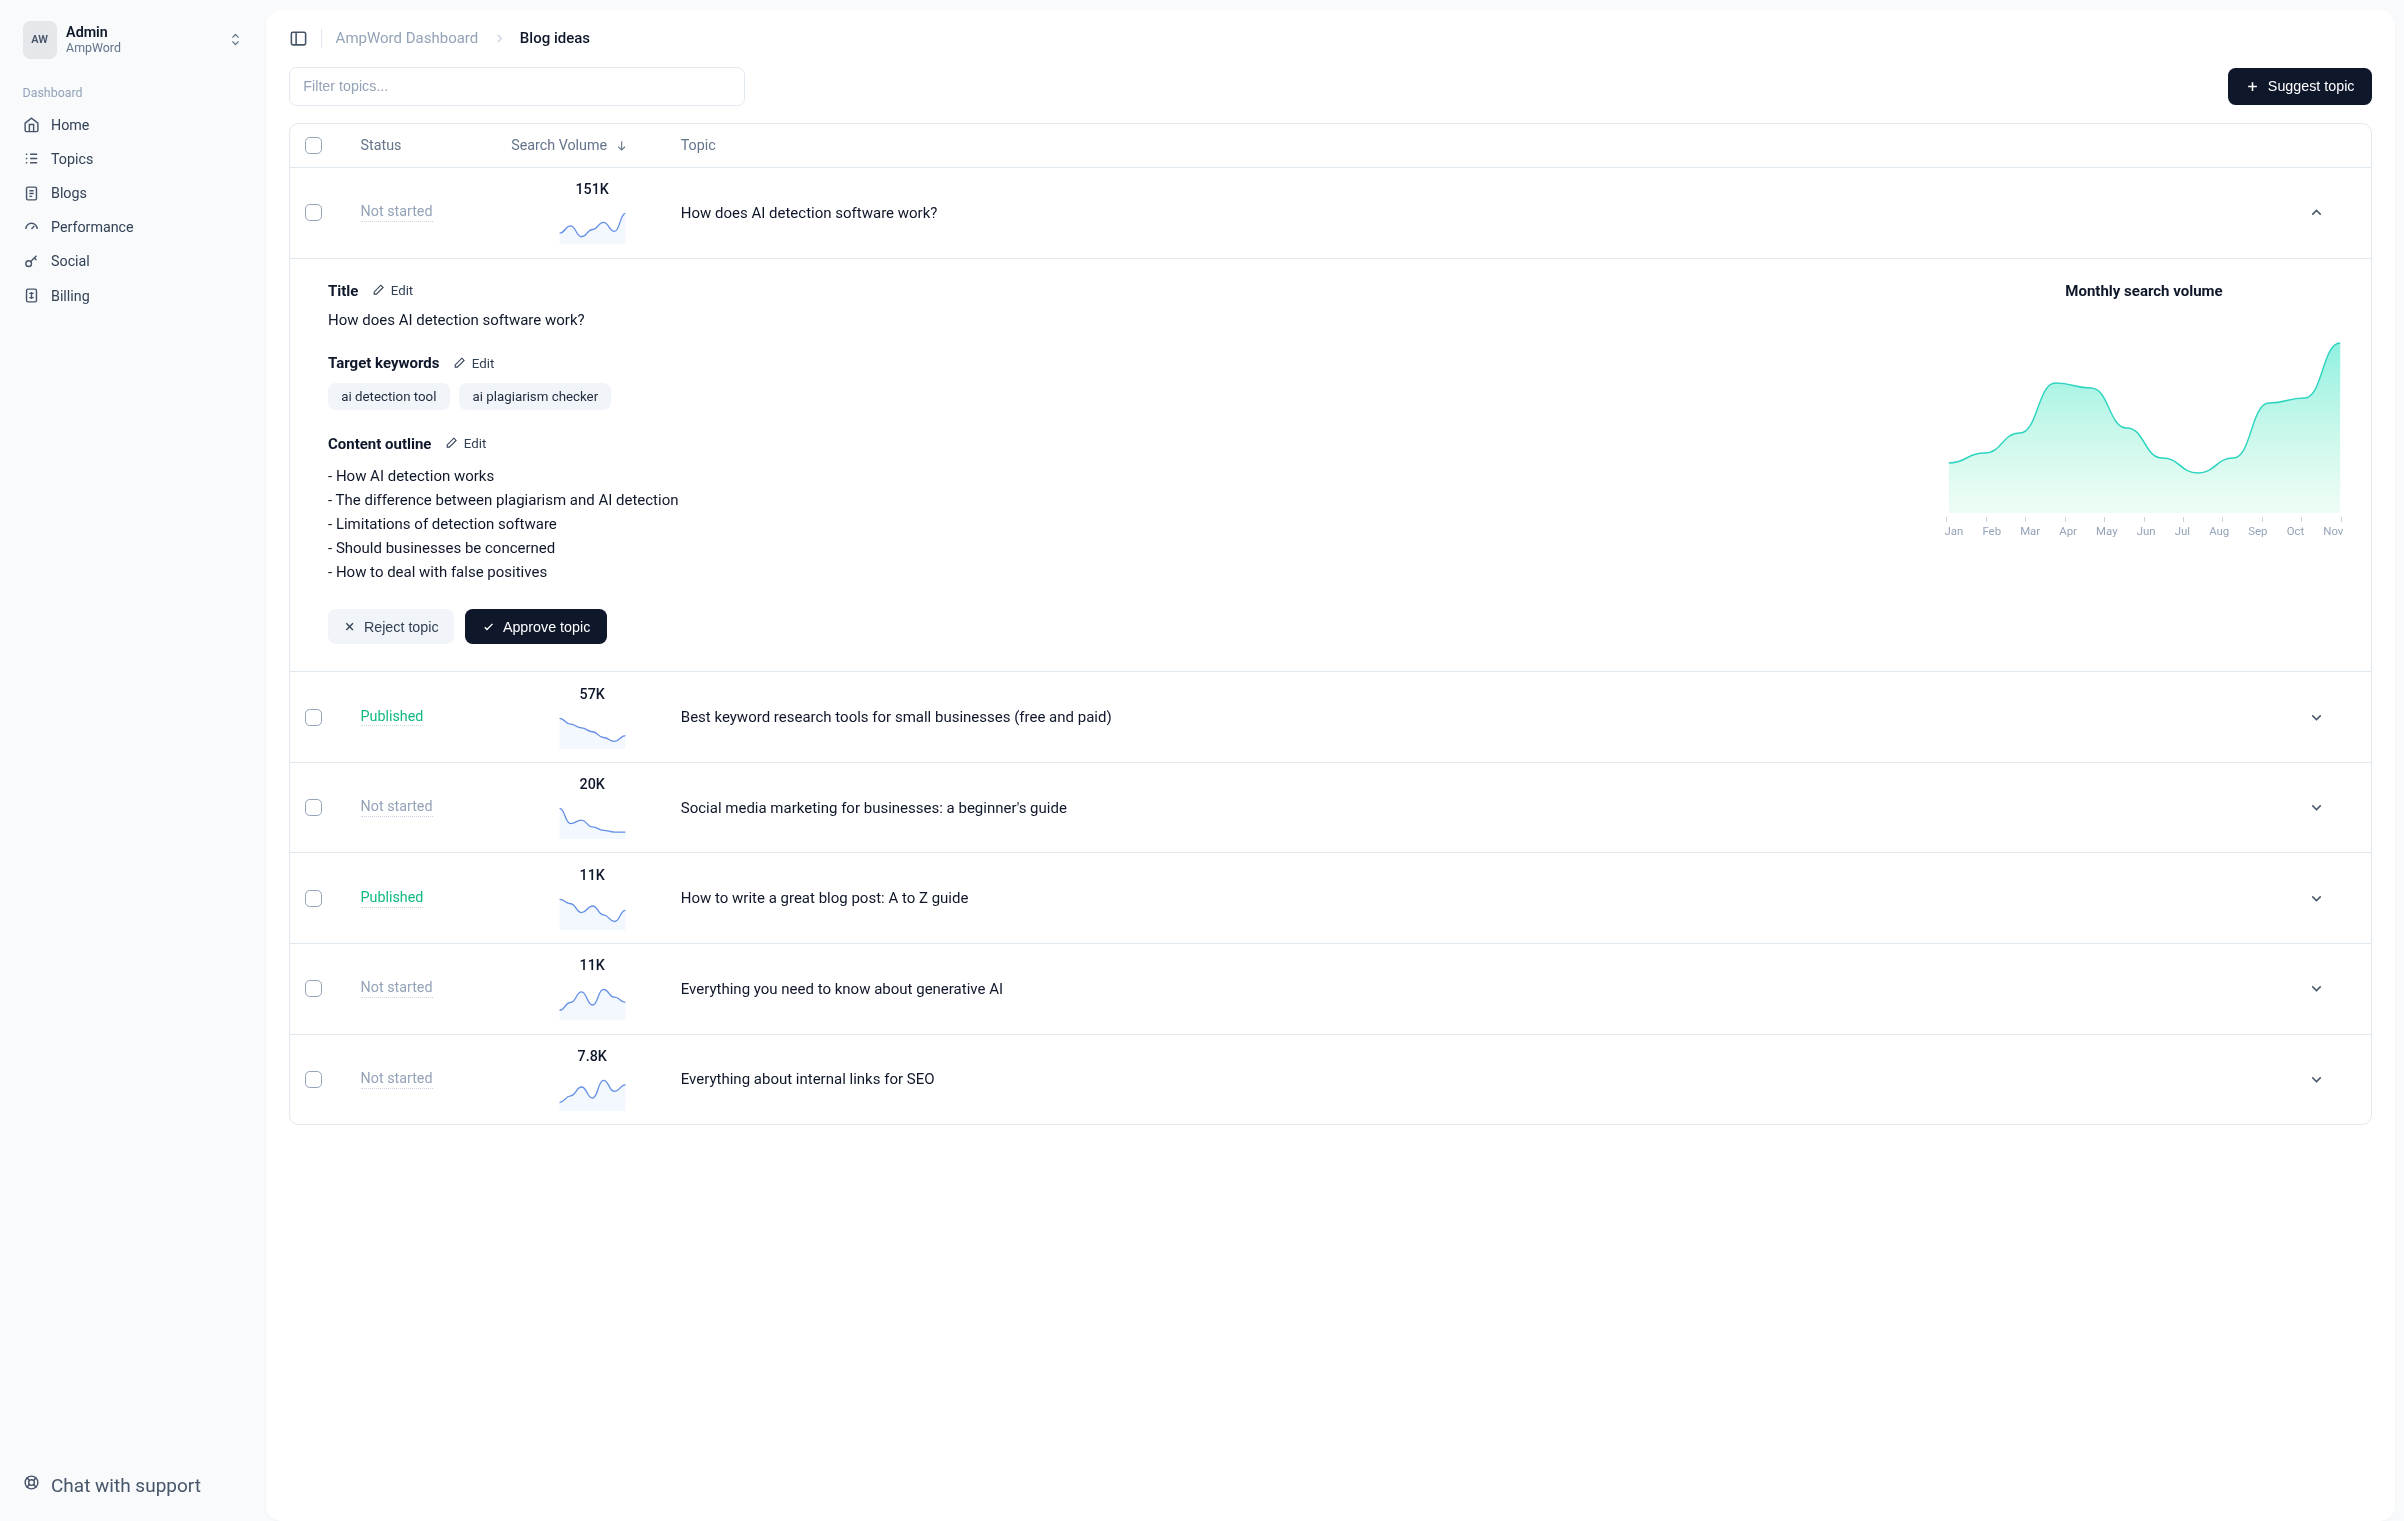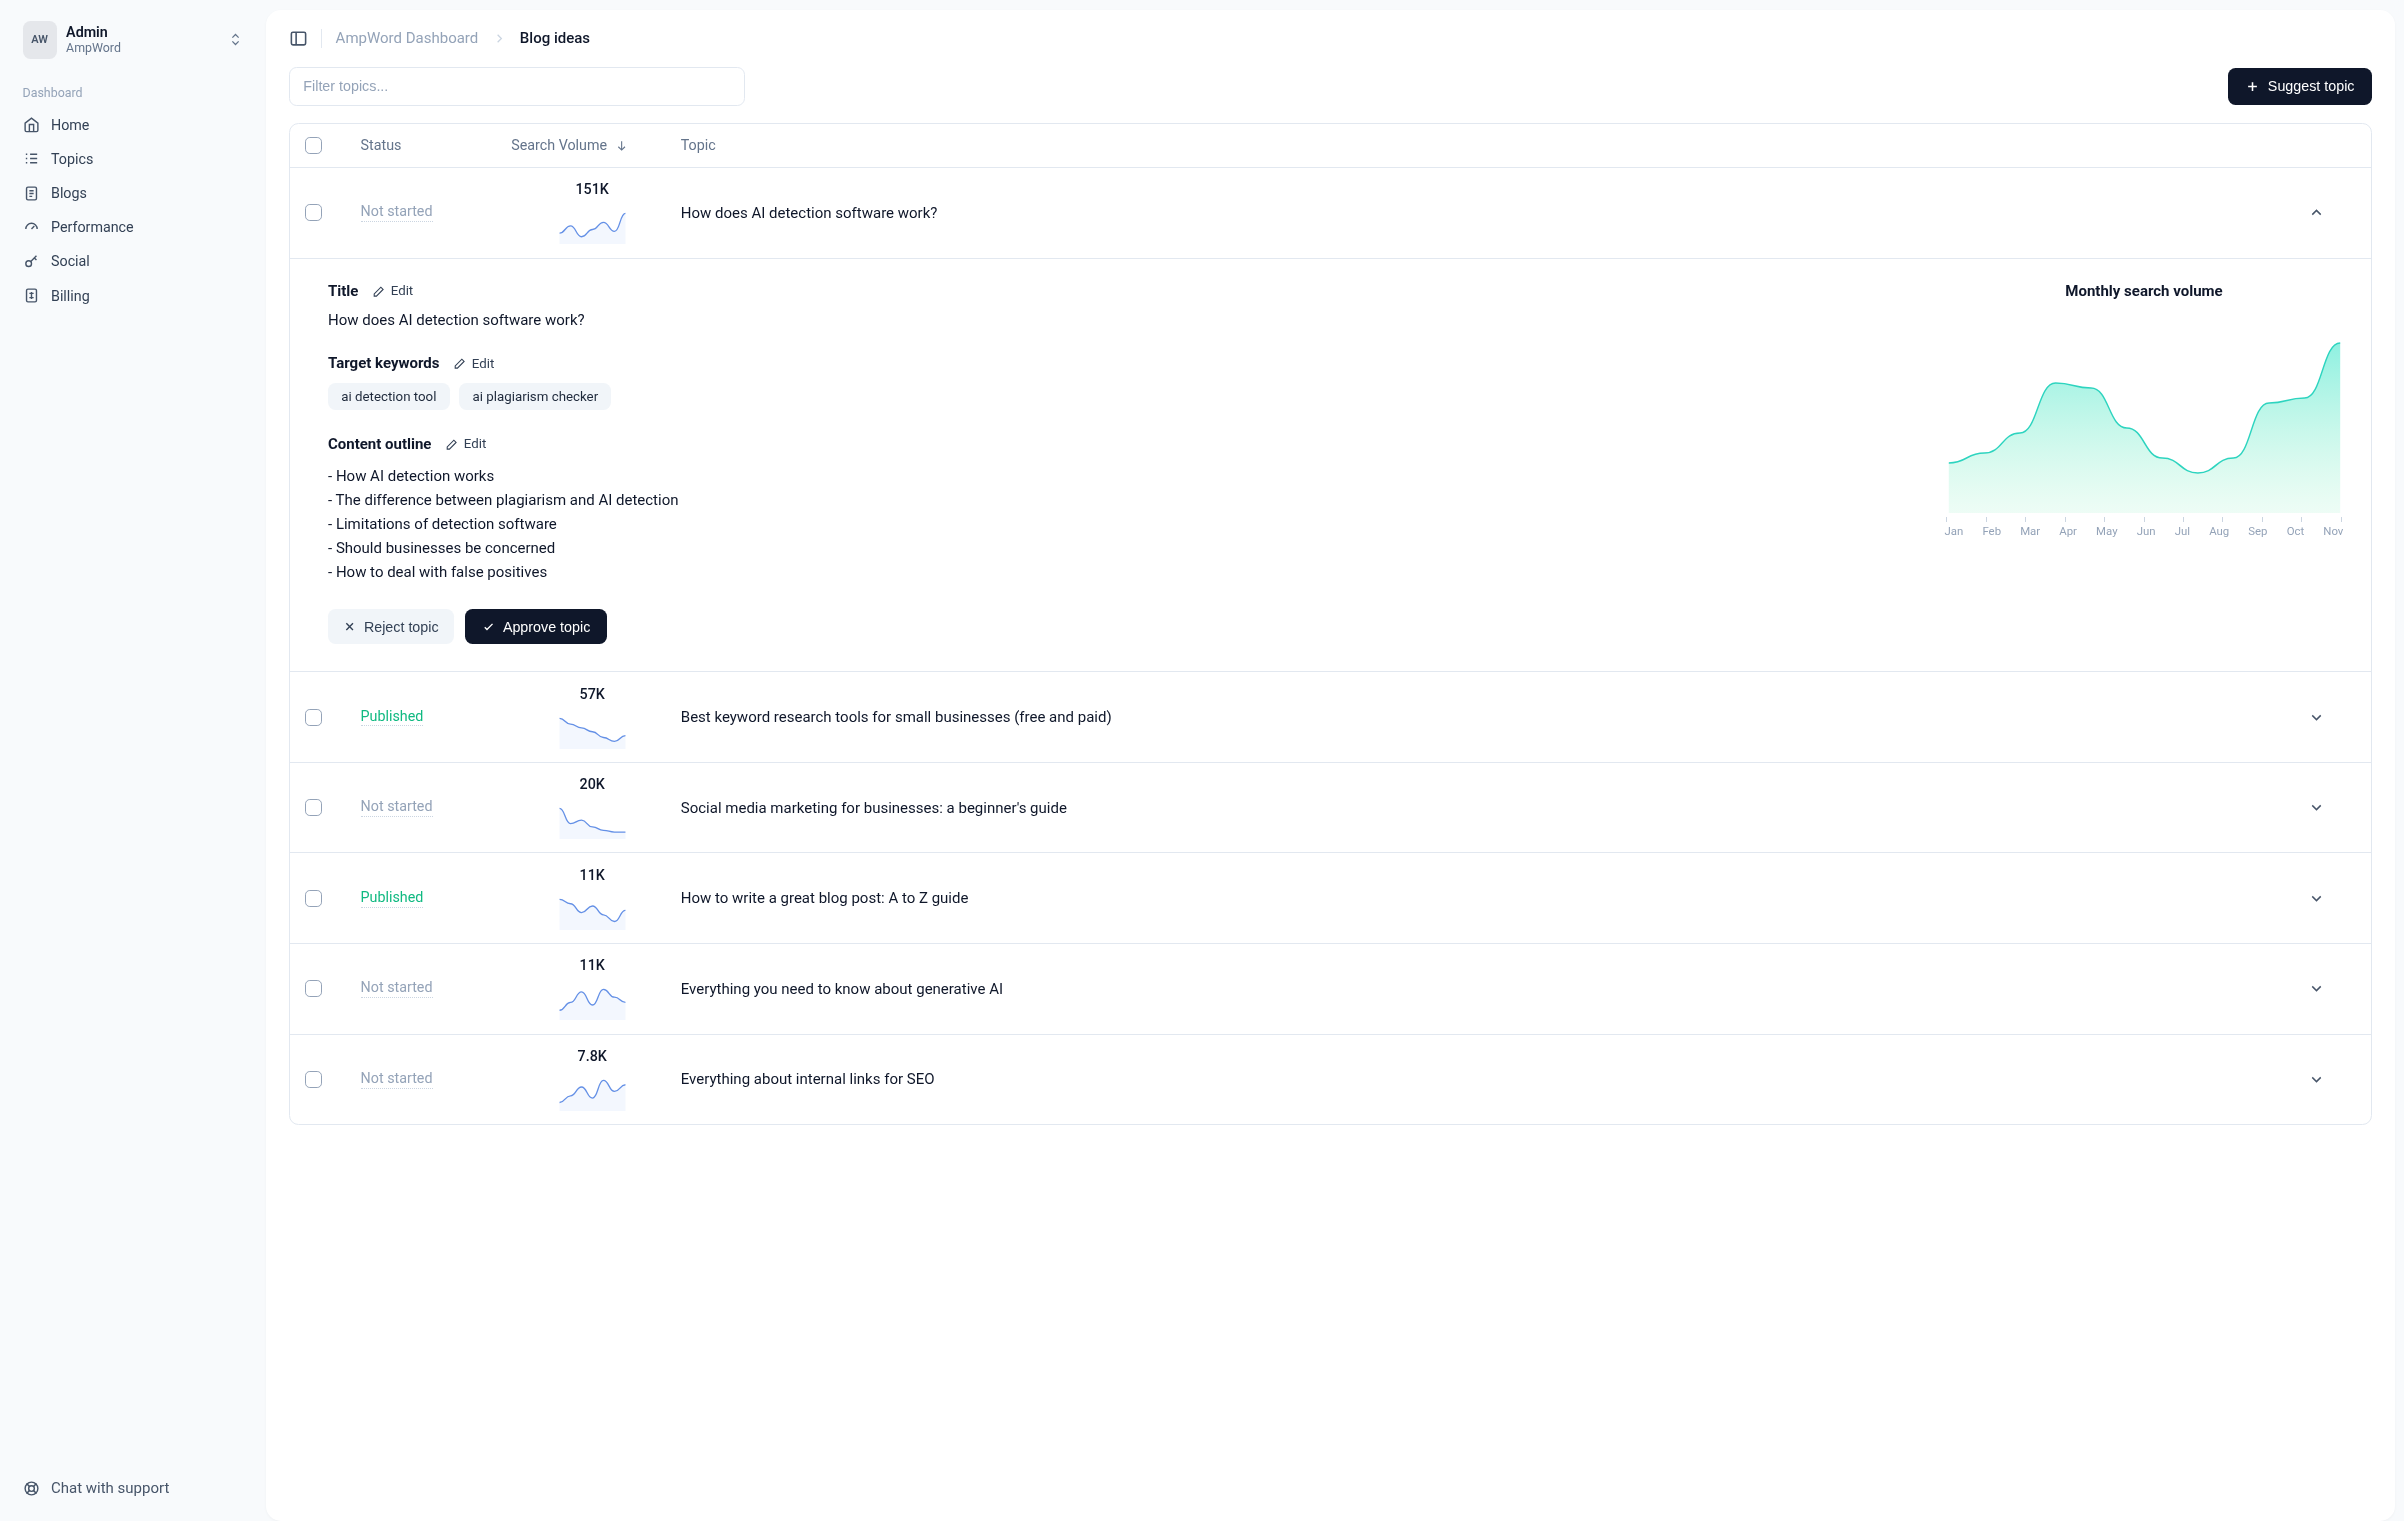--- a/index.html
+++ b/index.html
@@ -64,26 +64,26 @@
   border-radius: 7.6px;
   color: #334155;
   font-size: 14.3px;
   cursor: pointer;
 }
 .nav-icon { width: 17px; height: 17px; display: flex; align-items: center; justify-content: center; color: #475569; }
 
 .sidebar-footer {
   margin-top: auto;
   display: flex;
-  align-items: flex-end;
+  align-items: flex-start;
   gap: 11.4px;
   padding: 8.6px 7.6px;
   border-radius: 7.6px;
   color: #475569;
-  font-size: 15px;
+  font-size: 19px;
   cursor: pointer;
 }
 
 
 .main {
   flex: 1;
   background: #fff;
   border-radius: 15px;
   margin: 9.5px 9.5px 0 0;
   overflow: auto;
@@ -184,21 +184,21 @@
   padding: 23px 27px 27px 38px;
   border-top: 1px solid #e2e8f0;
   display: flex;
   gap: 76px;
 }
 .detail-left { flex: 1; }
 .detail-right { width: 399px; }
 .field-group { margin-bottom: 25px; }
 .field-header { display: flex; align-items: center; gap: 13.3px; margin-bottom: 11.4px; }
 .field-label { font-weight: 700; font-size: 15px; color: #0f172a; }
-.edit-link { display: flex; align-items: flex-end; gap: 5.7px; color: #334155; font-size: 13.3px; cursor: pointer; }
+.edit-link { display: flex; align-items: flex-start; gap: 5.7px; color: #334155; font-size: 13.3px; cursor: pointer; }
 .field-value { font-size: 15px; color: #0f172a; }
 .keyword-chips { display: flex; gap: 9.5px; }
 .chip { background: #f1f5f9; padding: 5.7px 13.3px; border-radius: 7.6px; font-size: 13.3px; color: #1e293b; }
 .outline-list { list-style: none; font-size: 15px; color: #0f172a; line-height: 1.6; }
 .outline-list li::before { content: "- "; }
 
 .detail-actions { display: flex; gap: 11.4px; }
 .btn-reject {
   display: flex; align-items: center; gap: 7.6px;
   background: #f1f5f9; border: none; border-radius: 7.6px;

